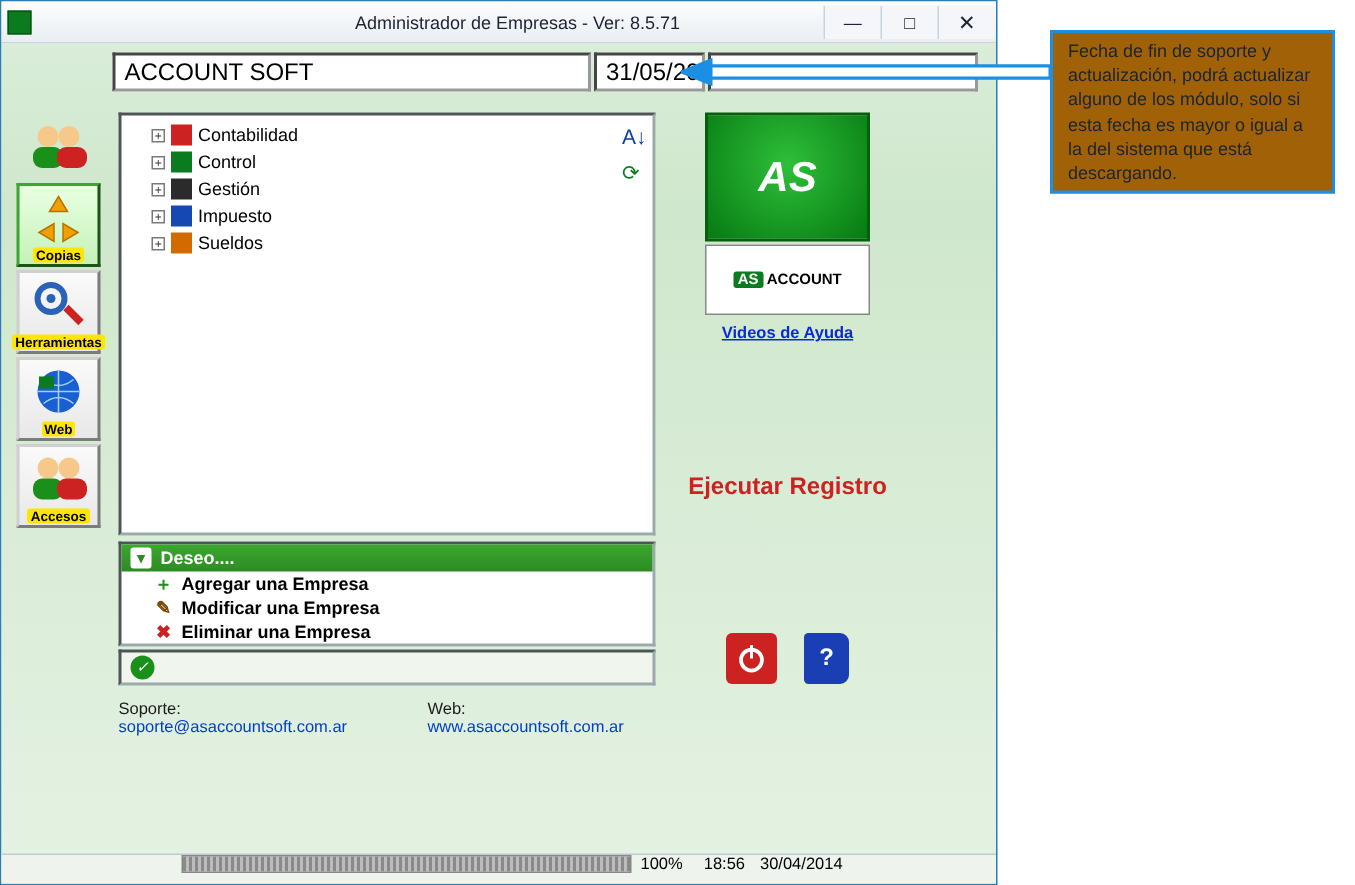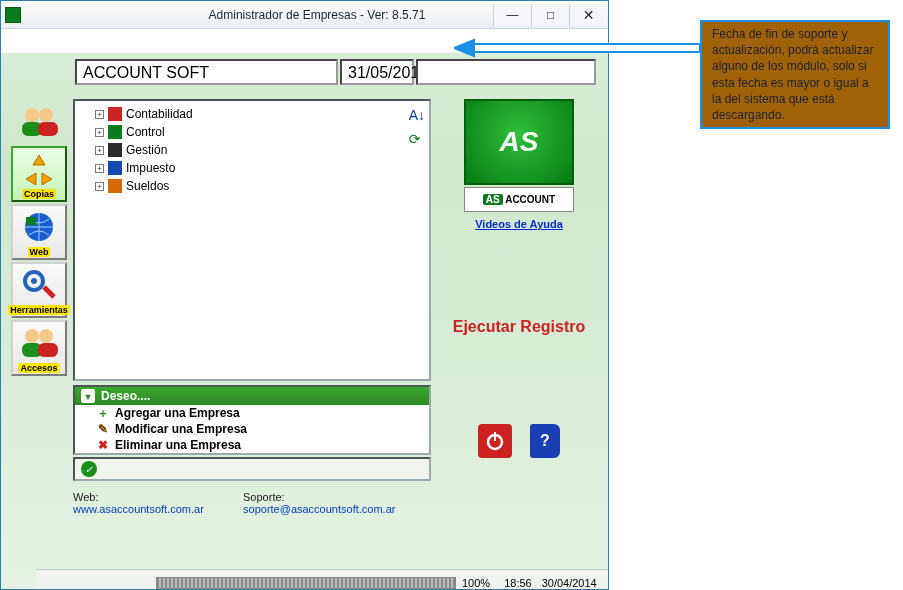--- a/index.html
+++ b/index.html
@@ -1,19 +1,19 @@
 <!DOCTYPE html>
 <html><head>
 <meta charset="utf-8">
 <style>
 * { box-sizing: border-box; margin: 0; padding: 0; font-family: "Segoe UI", Tahoma, Arial, sans-serif; }
 body { background: #fff; width: 903px; height: 590px; overflow: hidden; position: relative; }
 
 
-.window { position: absolute; left: 0; top: 0; width: 609px; height: 590px; border: 1px solid #2a7db0; display: flex; flex-direction: column; gap: 24px; }
+.window { position: absolute; left: 0; top: 0; width: 665px; height: 590px; border: 1px solid #2a7db0; display: flex; flex-direction: column; }
 .titlebar { height: 28px; background: linear-gradient(to bottom, #fdfdfd, #e9eef3); display: flex; align-items: center; justify-content: space-between; padding: 0 1px 0 4px; border-bottom: 1px solid #c7d3dd; }
 .titlebar .left { display: flex; align-items: center; gap: 6px; }
 .titlebar .icon { width: 16px; height: 16px; background: #0a7b1e; border: 1px solid #0a5510; display: inline-block; }
 .titlebar .title { font-size: 12px; color: #1b2430; margin-left: 120px; }
 .winbuttons { display: flex; }
 .winbtn { width: 38px; height: 22px; border-left: 1px solid #c7d3dd; background: #f4f6f9; display: flex; align-items: center; justify-content: center; font-size: 12px; color: #1b2430; cursor: default; }
 .winbtn.close { font-size: 14px; }
 
 .client { flex: 1; background: linear-gradient(to bottom, #d9edd8 0%, #cfe7cc 20%, #e5f2e3 100%); position: relative; padding: 8px 10px 0 10px; display: flex; }
 
@@ -63,30 +63,30 @@
 
 .statusstrip { border:2px inset #9aa; background:#f0f6ee; margin-top:2px; font-size:11px; font-style:italic; padding:2px 6px; display:flex; justify-content:space-between; align-items:center; }
 .statusstrip .ok { width:16px; height:16px; border-radius:50%; background:#1a8f1a; color:#fff; font-size:10px; display:inline-flex; align-items:center; justify-content:center;}
 
 .links { font-size: 11px; margin-top: 10px; color:#1a1a1a; display:flex; gap:18px;}
 .links a { color:#0040c8; text-decoration:none; }
 
 
 .rightcol { width: 160px; display:flex; flex-direction:column; align-items:center; }
 .logo { width:110px; height:86px; background: radial-gradient(circle at 50% 40%, #2fbf3a, #067a12); border:2px solid #055f0d; display:flex; align-items:center; justify-content:center; color:#fff; font-weight:bold; font-size:28px; font-style:italic; }
-.brandstrip { width:110px; background:#fff; border:1px solid #888; text-align:center; font-size:10px; font-weight:bold; padding:6px 0; margin-top:2px;}
+.brandstrip { width:110px; background:#fff; border:1px solid #888; text-align:center; font-size:10px; font-weight:bold; padding:17px 0; margin-top:2px;}
 .brandstrip .as { background:#0a7b1e; color:#fff; padding:0 3px; border-radius:2px; }
 .helplink { color:#0a2bd0; font-size:11px; font-weight:bold; text-decoration:underline; margin-top:6px; cursor:pointer; }
 .exreg { color:#c22; font-size:16px; font-weight:bold; margin-top:88px; cursor:pointer; }
 .bigicons { margin-top: 88px; display:flex; gap:18px; }
 .power { width:34px; height:34px; background:#c22; border-radius:4px; display:flex; align-items:center; justify-content:center; color:#fff; }
 .help { width:30px; height:34px; background:#1a3fb5; border-radius:3px 6px 6px 3px; display:flex; align-items:center; justify-content:center; color:#fff; font-weight:bold; }
 
 
-.statusbar { position:absolute; bottom:0; left:0; right:0; height:20px; display:flex; align-items:flex-end; font-size:11px; background:#eef3ee; border-top:1px solid #bcc;margin-left:35px; }
+.statusbar { position:absolute; bottom:0; left:0; right:0; height:20px; display:flex; align-items:flex-start; font-size:11px; background:#eef3ee; border-top:1px solid #bcc; }
 .statusbar .pbar { margin-left:120px; width:300px; height:12px; border:1px solid #888; background: repeating-linear-gradient(90deg, #8a8a8a 0 2px, #bcbcbc 2px 4px); }
 .statusbar .pct { margin-left:6px; }
 .statusbar .time { margin-left:14px; }
 .statusbar .date { margin-left:10px; }
 
 
 .callout { position:absolute; left:700px; top:20px; width:190px; border:2px solid #1a8fe3; background:#a16207; padding:4px 10px; font-size:12px; line-height:1.35; color:#1b2430; }
 .arrow { position:absolute; left:454px; top:38px; width:246px; height:20px; }
 .arrow svg { width:100%; height:100%; }
 </style>
@@ -127,38 +127,38 @@
       </div>
       <div class="tbbtn green">
         <span class="glyph g-recycle">
           <svg viewBox="0 0 42 36">
               <path d="M21 4 l6 10 h-12z M8 28 l10 -6 v12z M34 28 l-10 -6 v12z" fill="#f0a000" stroke="#b57400" stroke-width="1"></path>
             </svg>
         </span>
         <span class="lbl">Copias</span>
       </div>
       <div class="tbbtn">
+        <span class="glyph g-tools">
+          <svg viewBox="0 0 42 36">
+              <circle cx="16" cy="14" r="9" fill="none" stroke="#2a63b6" stroke-width="4"></circle>
+              <path d="M26 20 l10 10" stroke="#c22" stroke-width="5"></path>
+              <circle cx="16" cy="14" r="3" fill="#2a63b6"></circle>
+            </svg>
+        </span>
+        <span class="lbl">Herramientas</span>
+      </div>
+      <div class="tbbtn">
         <span class="glyph g-web">
           <svg viewBox="0 0 42 36">
               <circle cx="21" cy="18" r="14" fill="#1a5fd2"></circle>
               <path d="M7 18 h28 M21 4 v28 M11 10 q10 8 20 0 M11 26 q10 -8 20 0" stroke="#9fd0ff" stroke-width="1" fill="none"></path>
               <rect x="8" y="8" width="10" height="8" fill="#0a7b1e"></rect>
             </svg>
         </span>
         <span class="lbl">Web</span>
-      </div>
-      <div class="tbbtn">
-        <span class="glyph g-tools">
-          <svg viewBox="0 0 42 36">
-              <circle cx="16" cy="14" r="9" fill="none" stroke="#2a63b6" stroke-width="4"></circle>
-              <path d="M26 20 l10 10" stroke="#c22" stroke-width="5"></path>
-              <circle cx="16" cy="14" r="3" fill="#2a63b6"></circle>
-            </svg>
-        </span>
-        <span class="lbl">Herramientas</span>
       </div>
       <div class="tbbtn">
         <span class="glyph g-access">
           <svg viewBox="0 0 42 36">
               <circle cx="14" cy="11" r="7" fill="#f6c98b"></circle>
               <circle cx="28" cy="11" r="7" fill="#f6c98b"></circle>
               <rect x="4" y="18" width="20" height="14" rx="6" fill="#1a8f1a"></rect>
               <rect x="20" y="18" width="20" height="14" rx="6" fill="#c22"></rect>
             </svg>
         </span>
@@ -221,22 +221,22 @@
               <span class="ic del">✖</span>
               <span>Eliminar una Empresa</span>
             </div>
         </div>
 
         <div class="statusstrip">
           <span class="ok">✓</span>
         </div>
 
         <div class="links">
+          <span><span>Soporte: </span><a>soporte@asaccountsoft.com.ar</a></span>
           <span><span>Web: </span><a>www.asaccountsoft.com.ar</a></span>
-          <span><span>Soporte: </span><a>soporte@asaccountsoft.com.ar</a></span>
         </div>
       </div>
 
       <div class="rightcol">
         <div class="logo">AS</div>
         <div class="brandstrip">
           <span class="as">AS</span>
           <span>ACCOUNT</span>
         </div>
         <div class="helplink">Videos de Ayuda</div>

